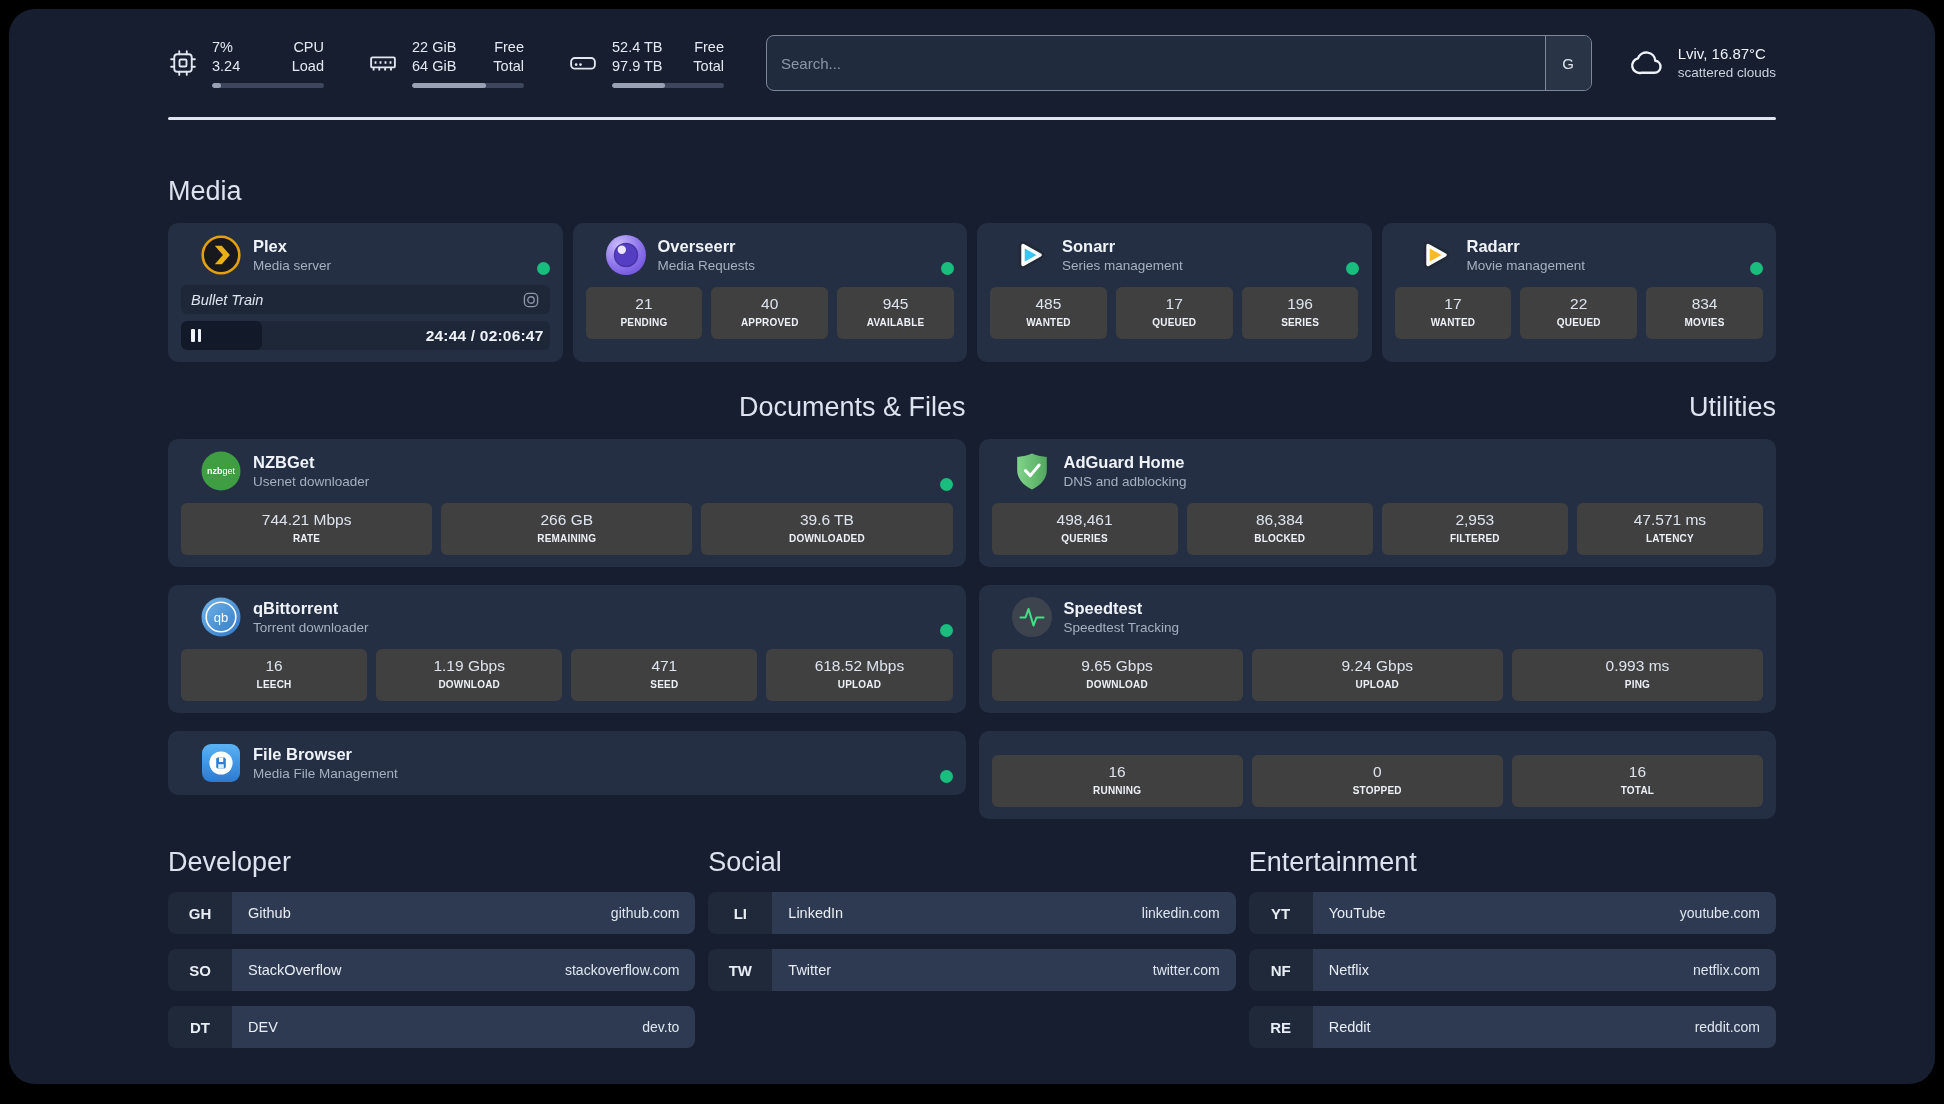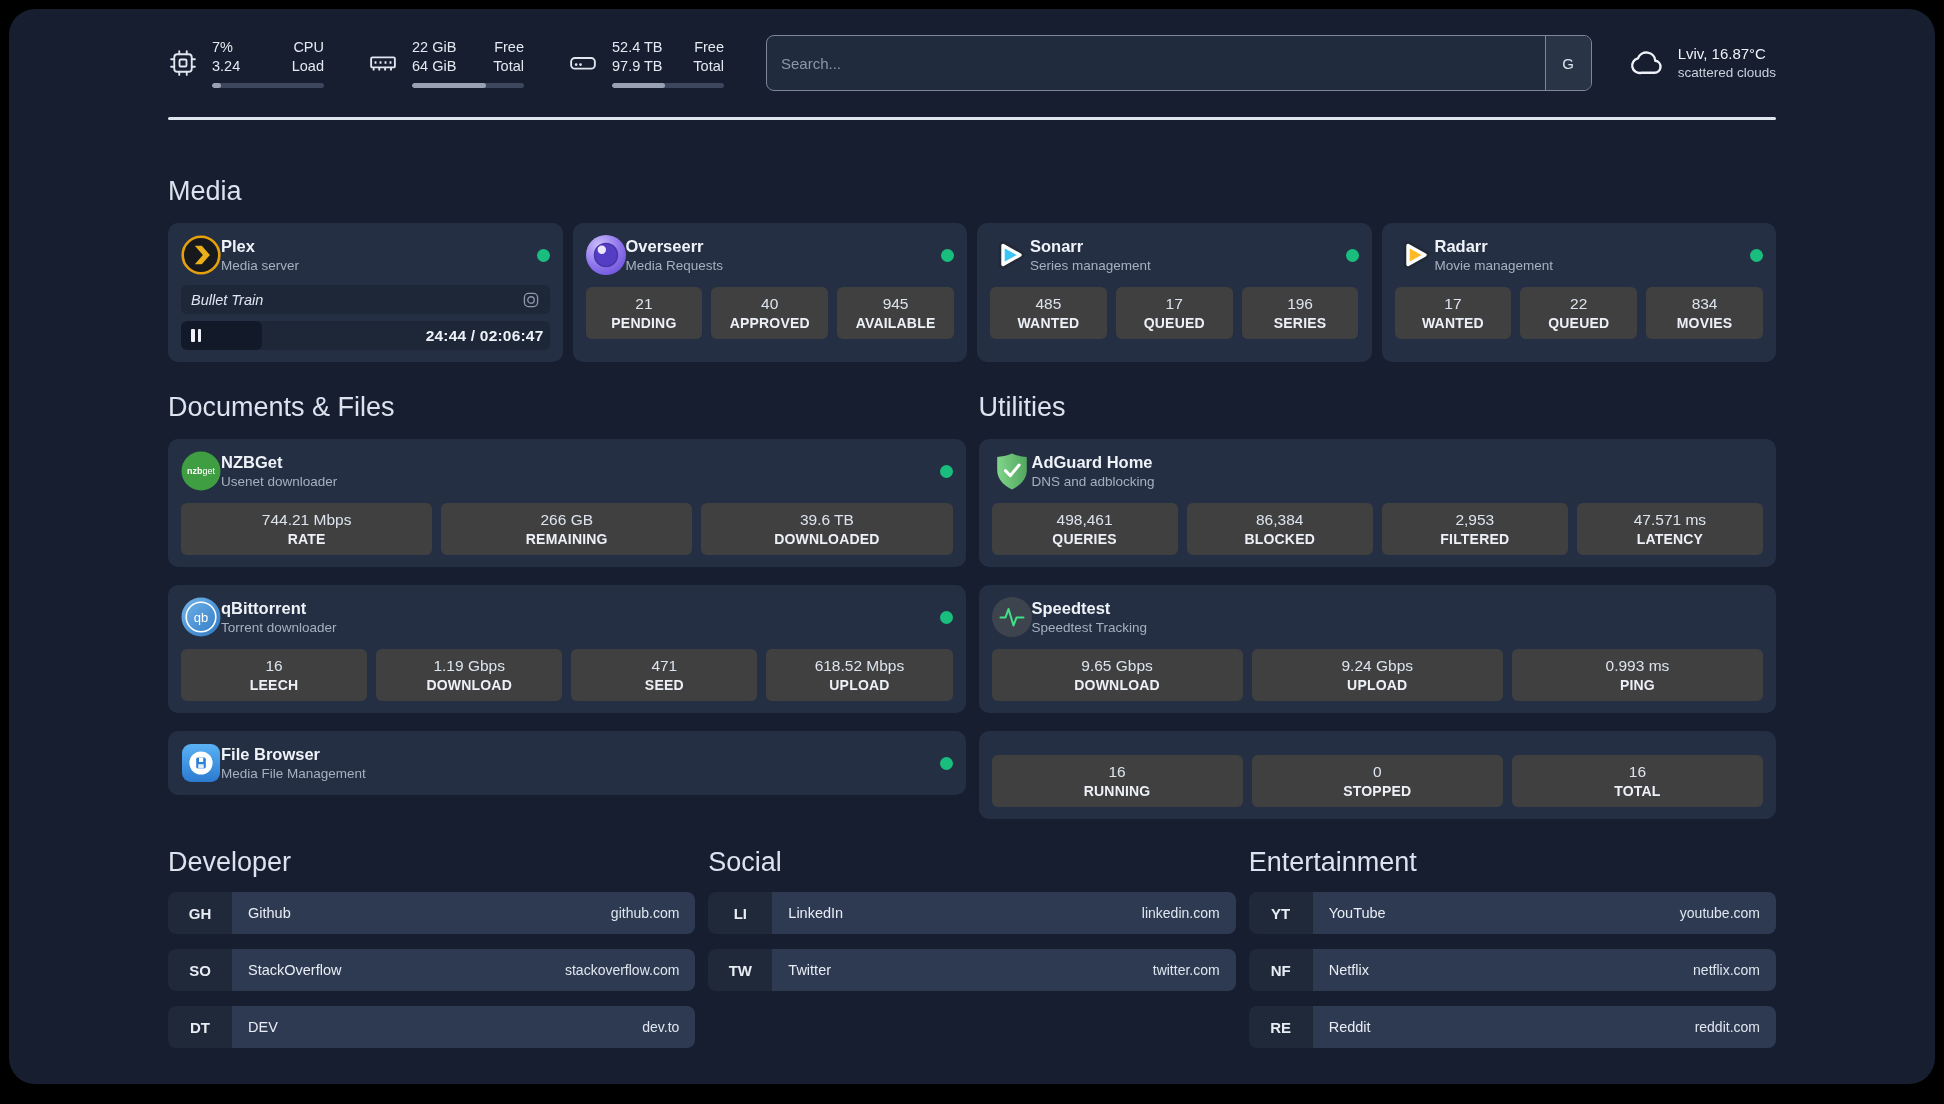--- a/index.html
+++ b/index.html
@@ -38,41 +38,41 @@
 
   .weather { display: flex; align-items: center; gap: 12px; margin-left: 38px; }
   .weather-line1 { font-size: 15px; color: #eef2f8; font-weight: 500; line-height: 20px; }
   .weather-line2 { font-size: 13.5px; color: #cad2de; line-height: 18px; }
 
   .divider { height: 3px; background: #dfe5ee; border-radius: 2px; margin-top: 26px; }
 
   
   .sec-title { font-size: 27px; color: #dce3ee; font-weight: 500; }
   .sec-title.media-title { margin: 56px 0 16px; }
-  .cols .sec-title { margin: 30px 0 16px; }
+  .cols .sec-title { margin: 30px 0 16px; text-align: right; }
   .bk-grid .sec-title { margin: 28px 0 14px; }
 
   .media-grid { display: grid; grid-template-columns: repeat(4, 1fr); gap: 10px; }
   .cols { display: grid; grid-template-columns: 1fr 1fr; gap: 13px; align-items: start; }
   .col-stack .card { margin-bottom: 18px; }
   .col-stack .card:last-child { margin-bottom: 0; }
 
   
   .card { background: #242f44; border-radius: 10px; padding: 12px 13px; cursor: pointer; }
-  .card-head { display: flex; align-items: center; gap: 0; }
+  .card-head { display: flex; align-items: flex-end; gap: 12px; margin-left: 20px; }
   .appicon { width: 40px; height: 40px; flex: none; display: block; }
   .app-names { display: flex; flex-direction: column; }
   .app-name { font-size: 16.5px; font-weight: 600; color: #eff3f8; line-height: 21px; }
   .app-desc { font-size: 13.5px; color: #a6b0c0; line-height: 18px; }
   .dot { width: 13px; height: 13px; border-radius: 50%; background: #19bd7d; margin-left: auto; flex: none; }
 
   .stats { display: flex; gap: 9px; margin-top: 12px; }
   .stat { flex: 1; background: #404040; border-radius: 6px; padding: 7px 4px 8px; text-align: center; }
   .stat-v { font-size: 15.5px; color: #dde4ee; line-height: 19px; }
-  .stat-l { font-size: 14px; font-weight: 700; color: #edf1f7; line-height: 16px; margin-top: 2px; letter-spacing: .2px; }
+  .stat-l { font-size: 10px; font-weight: 700; color: #edf1f7; line-height: 16px; margin-top: 2px; letter-spacing: .2px; }
 
   
   .plexrow { margin-top: 10px; height: 29px; background: #1d2738; border-radius: 6px;
              display: flex; align-items: center; padding: 0 10px; font-size: 14.5px; color: #dfe6ef; font-style: italic; }
   .plexrow svg { margin-left: auto; }
   .plexbar { margin-top: 7px; height: 29px; background: #1d2738; border-radius: 6px; position: relative; overflow: hidden; }
   .plexfill { position: absolute; left: 0; top: 0; bottom: 0; background: #121a29; border-radius: 6px;
               display: flex; align-items: center; padding-left: 10px; }
   .pause { display: flex; gap: 3px; cursor: pointer; }
   .pause span { width: 3.5px; height: 13px; background: #eef2f8; border-radius: 1px; display: block; }

